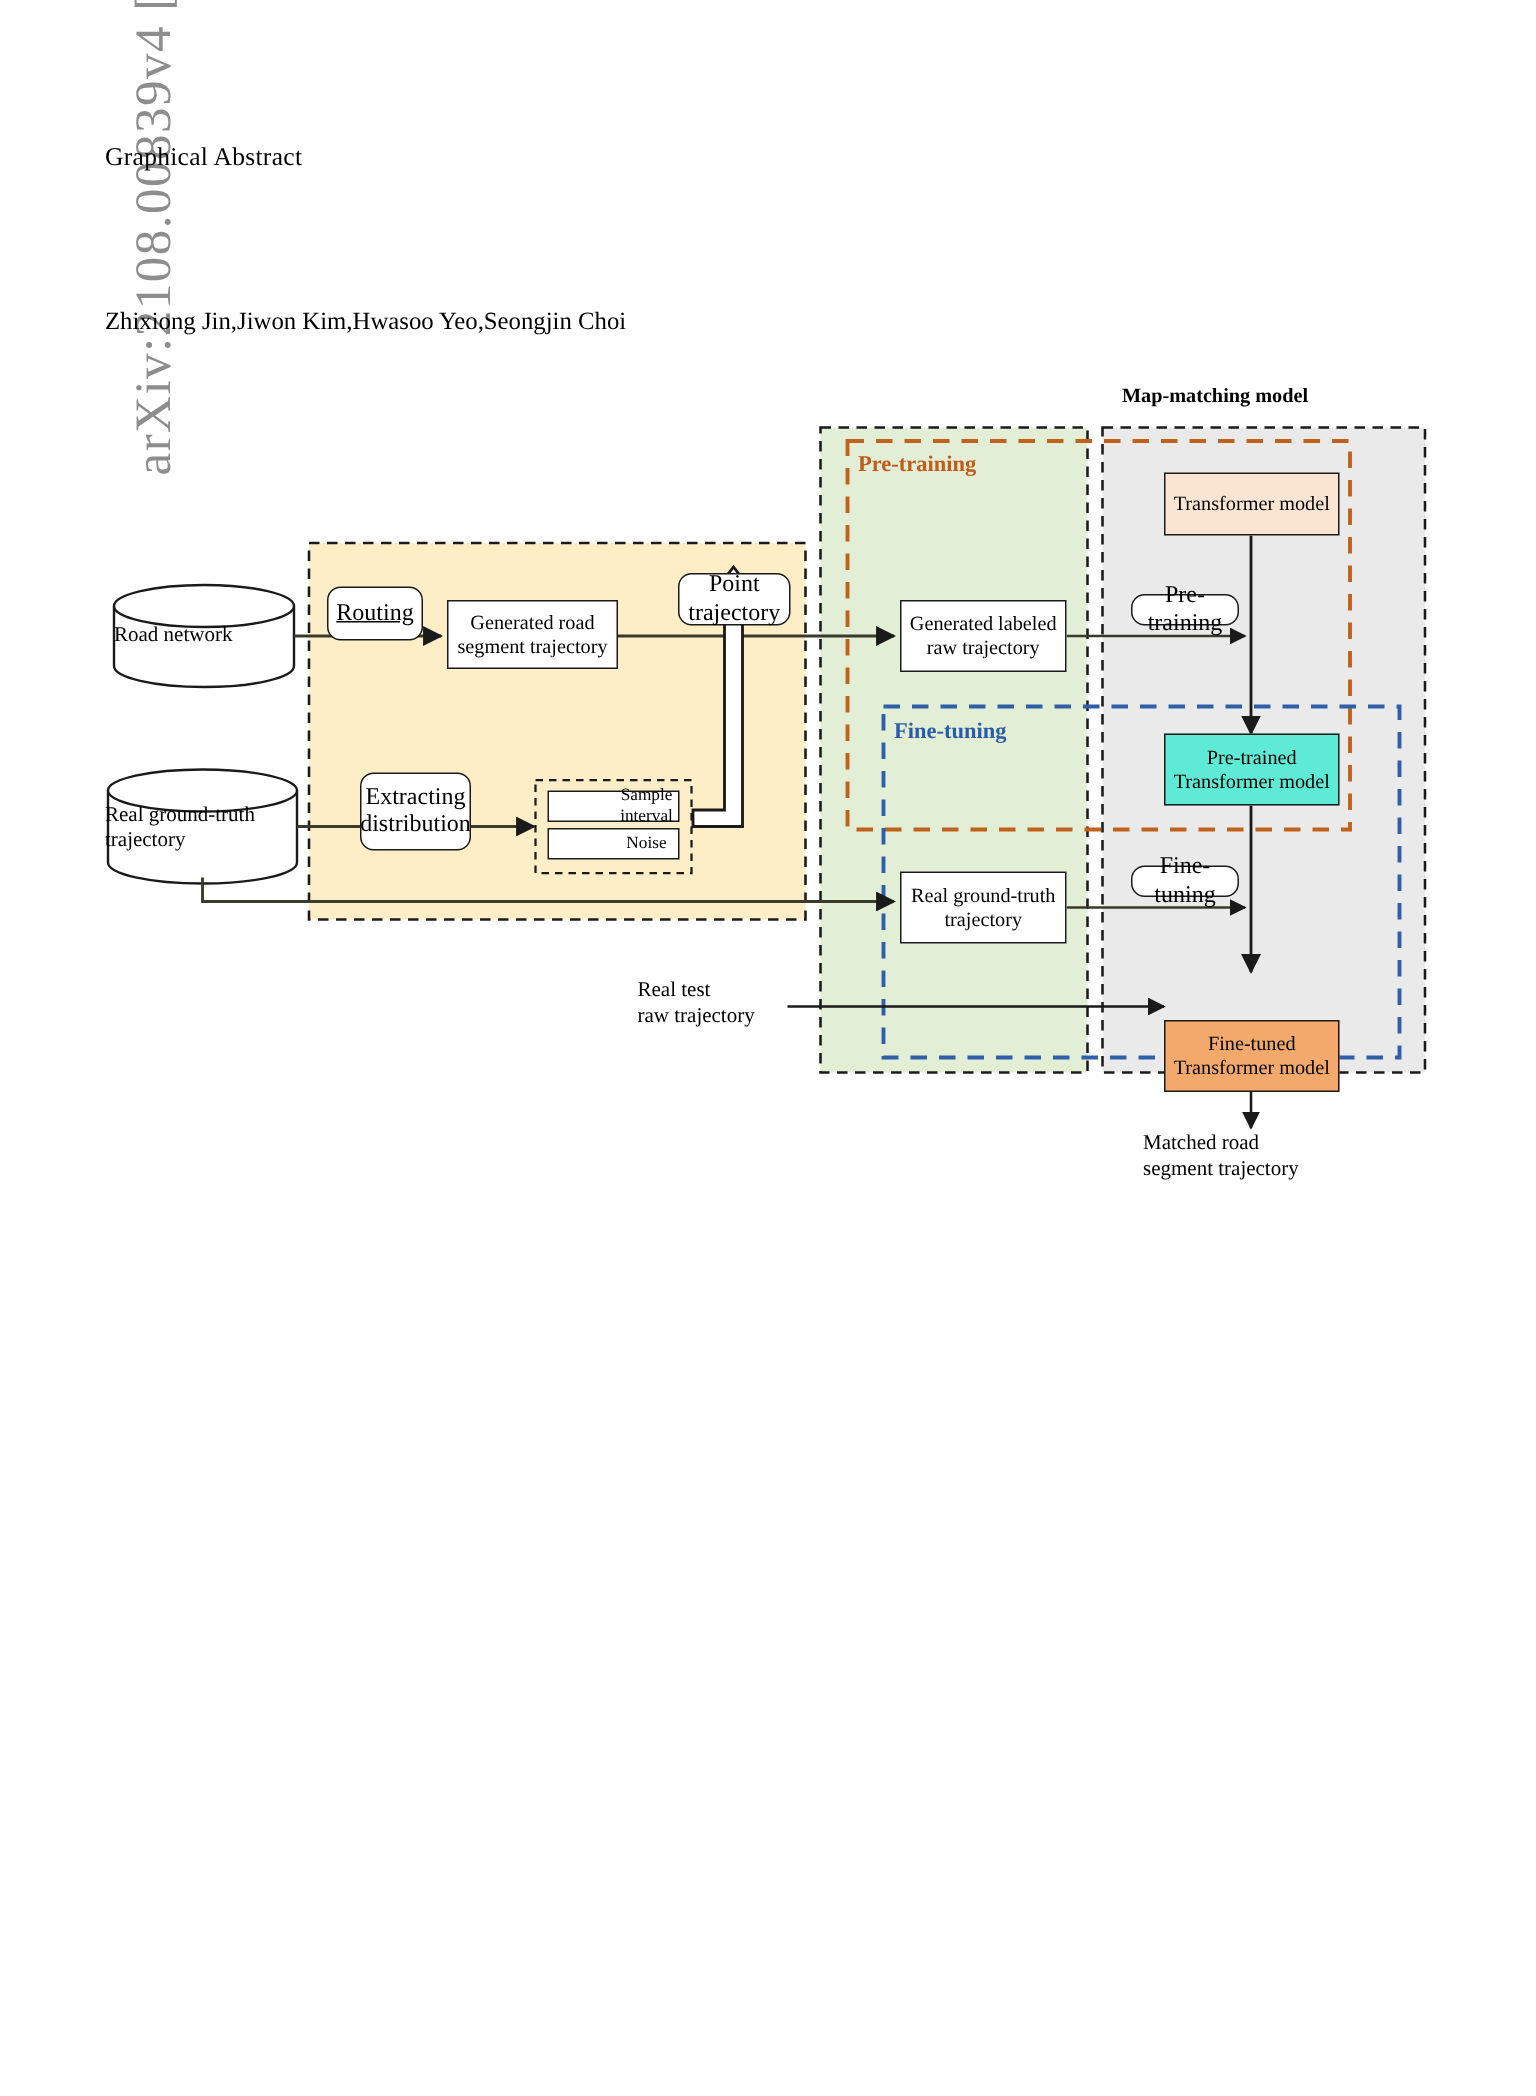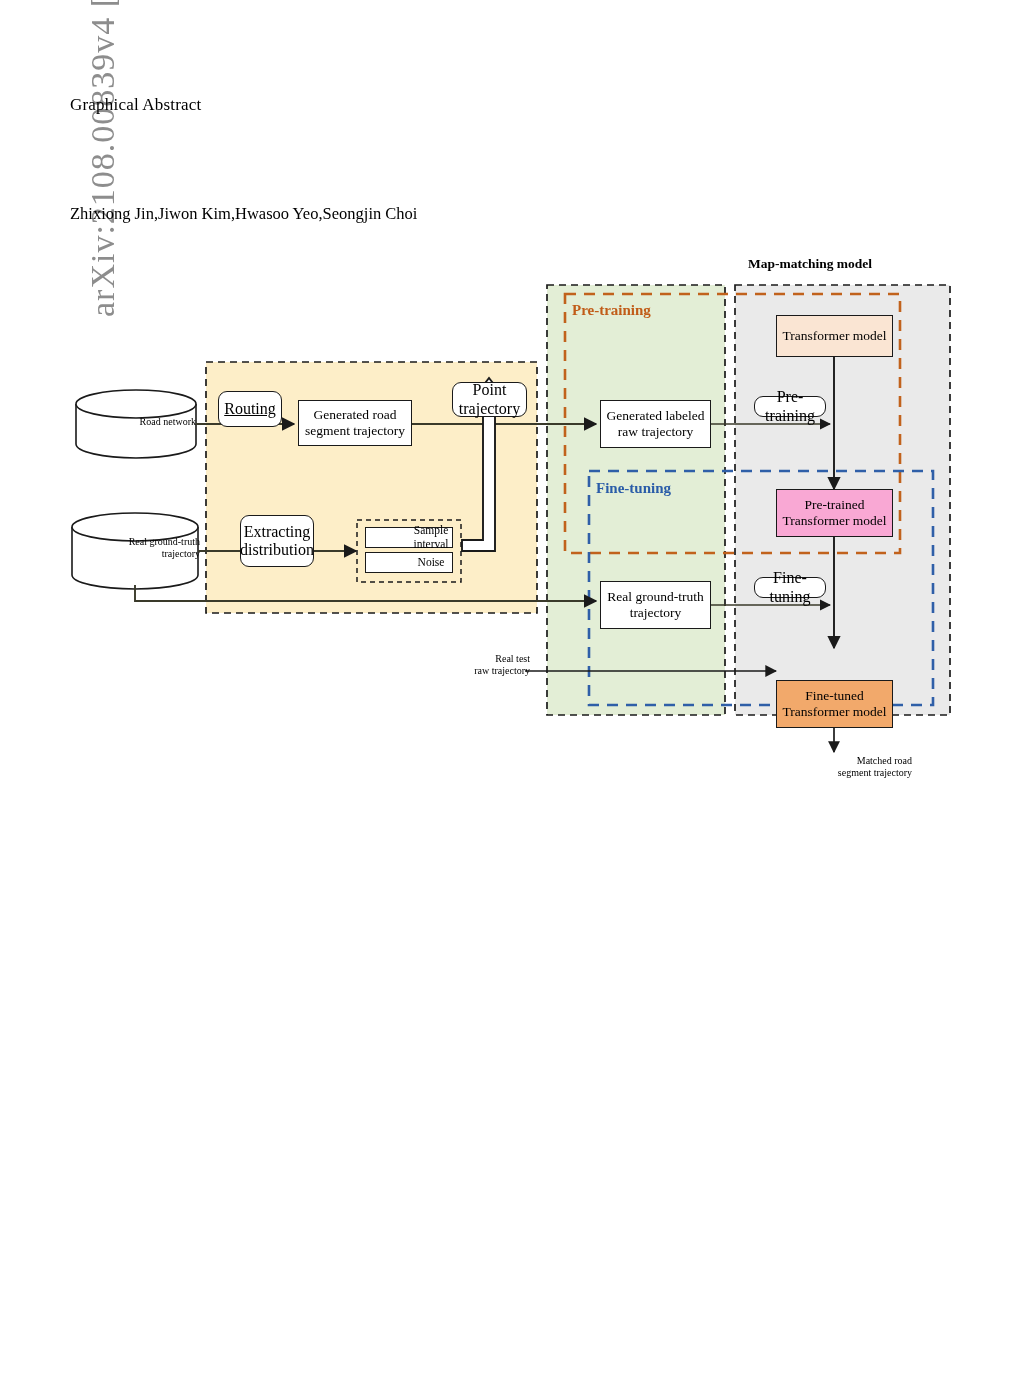--- a/index.html
+++ b/index.html
@@ -106,22 +106,22 @@
     align-items: center;
     justify-content: center;
     text-align: center;
     font-size: 16px;
     line-height: 1.14;
   }
 
   
   .txt {
     position: absolute;
-    text-align: right;
-    font-size: 10px;
+    text-align: left;
+    font-size: 14px;
     line-height: 1.2;
   }
 </style>
 </head>
 <body>
 
 <div id="page">
 
   <div id="watermark">arXiv:2108.00839v4  [c</div>
 
@@ -234,21 +234,21 @@
 
     <div class="box" style="left:600px; top:581px; width:111px; height:48px;">
       <div>
         <span>Real ground-truth</span><br>
         <span>trajectory</span>
       </div>
     </div>
 
     <div class="box" style="left:776px; top:315px; width:117px; height:42px; background:#fae5d3;">Transformer model</div>
 
-    <div class="box" style="left:776px; top:489px; width:117px; height:48px; background:#f9a8d4;">
+    <div class="box" style="left:776px; top:489px; width:117px; height:48px; background:#5eead4;">
       <div>
         <span>Pre-trained</span><br>
         <span>Transformer model</span>
       </div>
     </div>
 
     <div class="box" style="left:776px; top:680px; width:117px; height:48px; background:#f2a96b;">
       <div>
         <span>Fine-tuned</span><br>
         <span>Transformer model</span>

